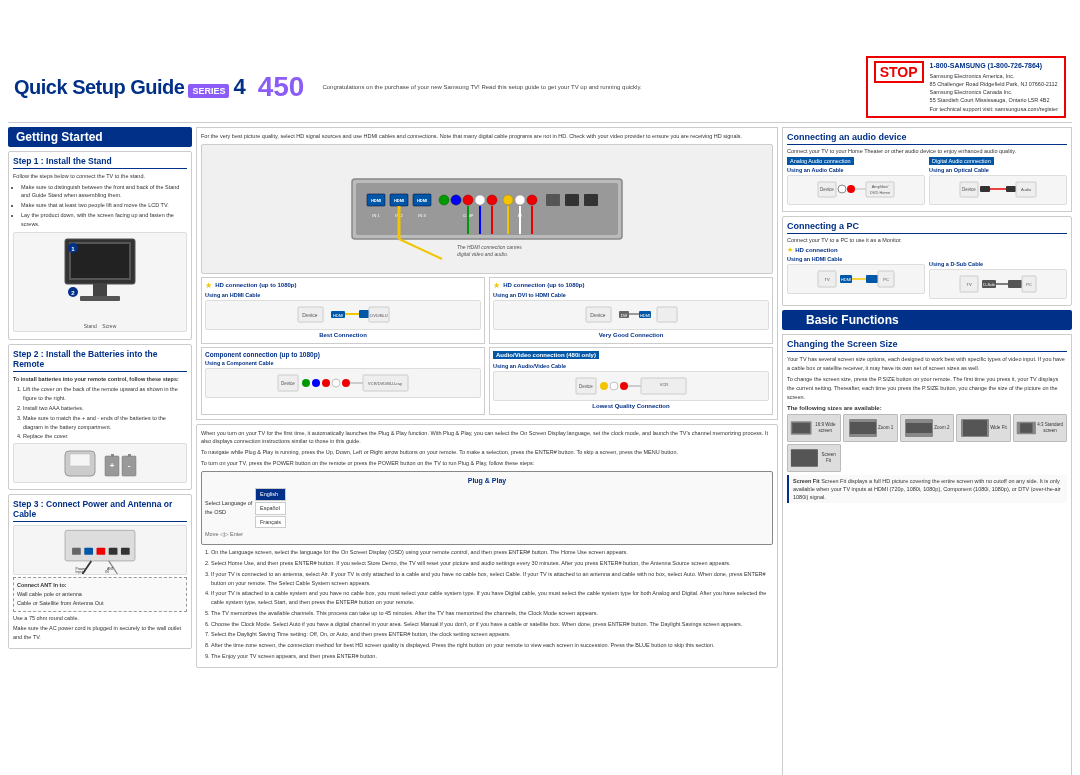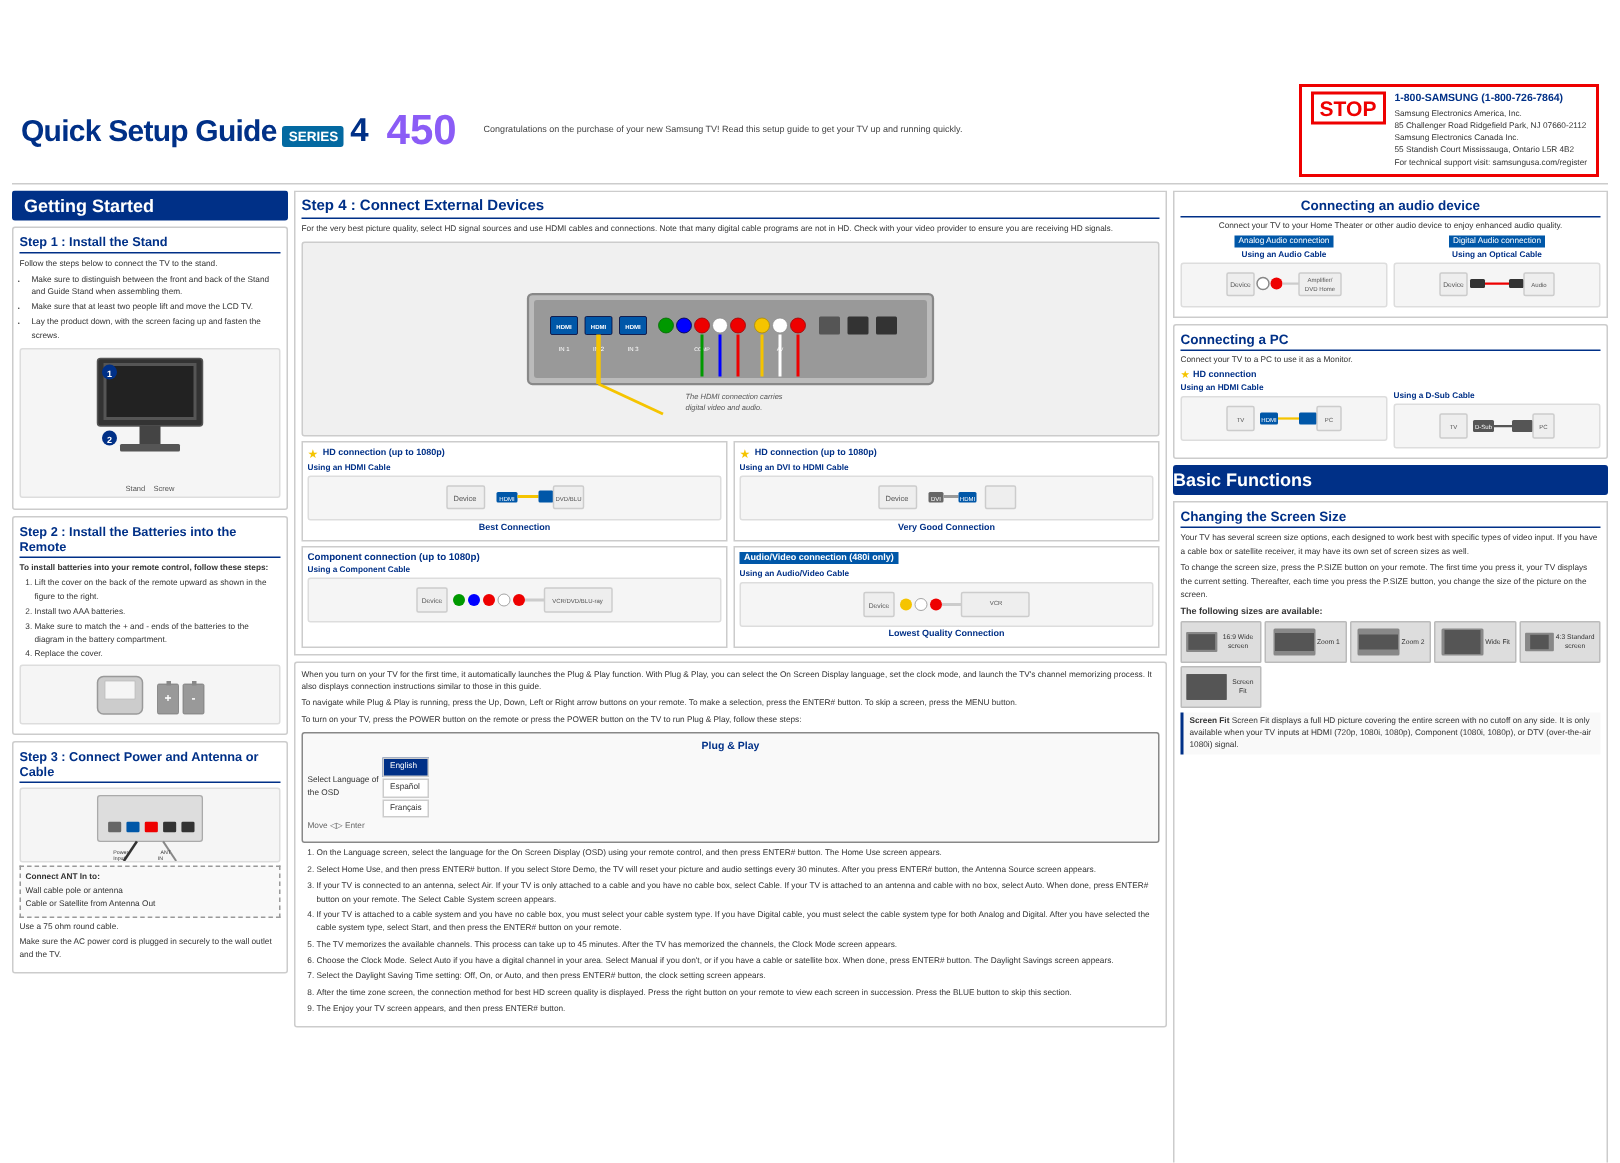--- a/index.html
+++ b/index.html
@@ -38,21 +38,21 @@
       font-size: 20px;
       font-weight: bold;
       color: #003087;
       letter-spacing: -0.5px;
     }
 
     .header-series {
       font-size: 9px;
       font-weight: bold;
       color: #003087;
-      background: #0369a1;
+      background: #8b5cf6;
       color: #fff;
       padding: 2px 4px;
       border-radius: 2px;
       text-align: center;
     }
 
     .header-model {
       font-size: 28px;
       font-weight: bold;
       color: #8b5cf6;
@@ -292,21 +292,20 @@
     .right-column {
       width: 290px;
       display: flex;
       flex-direction: column;
       gap: 4px;
     }
 
     .right-top {
       display: flex;
       gap: 4px;
-      text-align: center;
     }
 
     .audio-section {
       border: 1px solid #ccc;
       padding: 4px;
     }
 
     .section-title {
       font-size: 9px;
       font-weight: bold;
@@ -334,21 +333,21 @@
       font-size: 5px;
       color: #666;
       border-radius: 2px;
     }
 
     .basic-functions-header {
       background: #003087;
       color: #fff;
       font-size: 12px;
       font-weight: bold;
-      padding: 3px 0;
+      padding: 3px 24px;
       border-radius: 2px;
     }
 
     .changing-section {
       border: 1px solid #ccc;
       padding: 4px;
       flex: 1;
     }
 
     .changing-body {
@@ -574,21 +573,20 @@
           </div>
           <p style="margin-top:2px;">Use a 75 ohm round cable.</p>
           <p style="margin-top:1px;">Make sure the AC power cord is plugged in securely to the wall outlet and the TV.</p>
         </div>
       </div>
     </div>
 
     <div class="middle-column">
 
       <div class="connect-section">
-        <div class="connect-title">Step 4 : Connect External Devices</div>
         <div class="connect-body">For the very best picture quality, select HD signal sources and use HDMI cables and connections. Note that many digital cable programs are not in HD. Check with your video provider to ensure you are receiving HD signals.</div>
 
         <div class="connectors-diagram">
           <svg width="350" height="120" viewBox="0 0 350 120">
 
             <rect x="40" y="30" width="270" height="60" rx="3" fill="#bbb" stroke="#888" stroke-width="1.5"></rect>
             <rect x="44" y="34" width="262" height="52" rx="2" fill="#999"></rect>
 
             <rect x="55" y="45" width="18" height="12" rx="1" fill="#0057a8" stroke="#003" stroke-width="0.5"></rect>
             <text x="64" y="53" text-anchor="middle" fill="white" font-size="4" font-weight="bold">HDMI</text>

